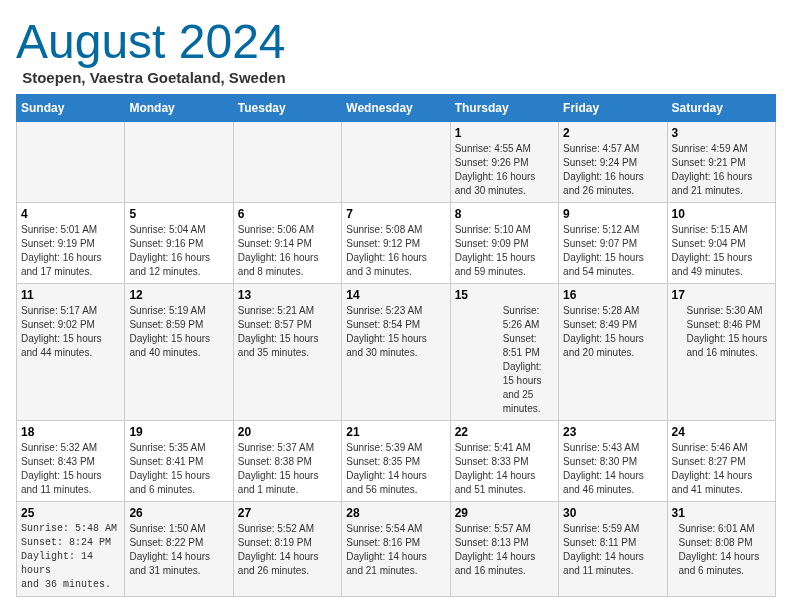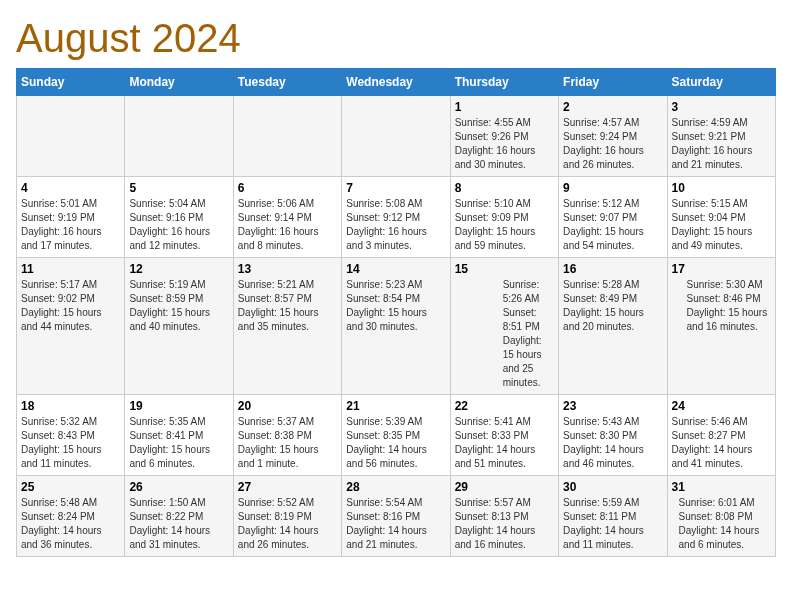--- a/index.html
+++ b/index.html
@@ -31,23 +31,23 @@
       color: #2a7ec8;
     }
     .logo-icon {
       width: 36px;
       height: 36px;
     }
     .title-block {
       text-align: right;
     }
     .main-title {
-      font-size: 40px;
+      font-size: 48px;
       font-weight: normal;
-      color: #a16207;
+      color: #0369a1;
       line-height: 1.1;
     }
     .subtitle {
       font-size: 15px;
       font-weight: bold;
       color: #333;
     }
     table {
       width: 100%;
       border-collapse: collapse;
@@ -88,20 +88,21 @@
     .empty-cell {
       background-color: #fff;
     }
   </style>
 </head>
 <body>
 
 <div class="header-section">
   <div class="title-block">
     <div class="main-title">August 2024</div>
+    <div class="subtitle">Stoepen, Vaestra Goetaland, Sweden</div>
   </div>
 </div>
 
 <table>
   <thead>
     <tr>
       <th>Sunday</th>
       <th>Monday</th>
       <th>Tuesday</th>
       <th>Wednesday</th>
@@ -287,21 +288,21 @@
           <span class="day-number">24</span>
           <div class="day-info" style="white-space: pre-line;">Sunrise: 5:46 AM
 Sunset: 8:27 PM
 Daylight: 14 hours
 and 41 minutes.</div>
         </td>
       </tr>
       <tr>
         <td>
           <span class="day-number">25</span>
-          <div class="day-info" style="white-space: pre-line;">Sunrise: 5:48 AM
+          <div class="day-info" style="white-space: pre-line; font-family: Liberation Mono, monospace;">Sunrise: 5:48 AM
 Sunset: 8:24 PM
 Daylight: 14 hours
 and 36 minutes.</div>
         </td>
         <td>
           <span class="day-number">26</span>
           <div class="day-info" style="white-space: pre-line;">Sunrise: 1:50 AM
 Sunset: 8:22 PM
 Daylight: 14 hours
 and 31 minutes.</div>

